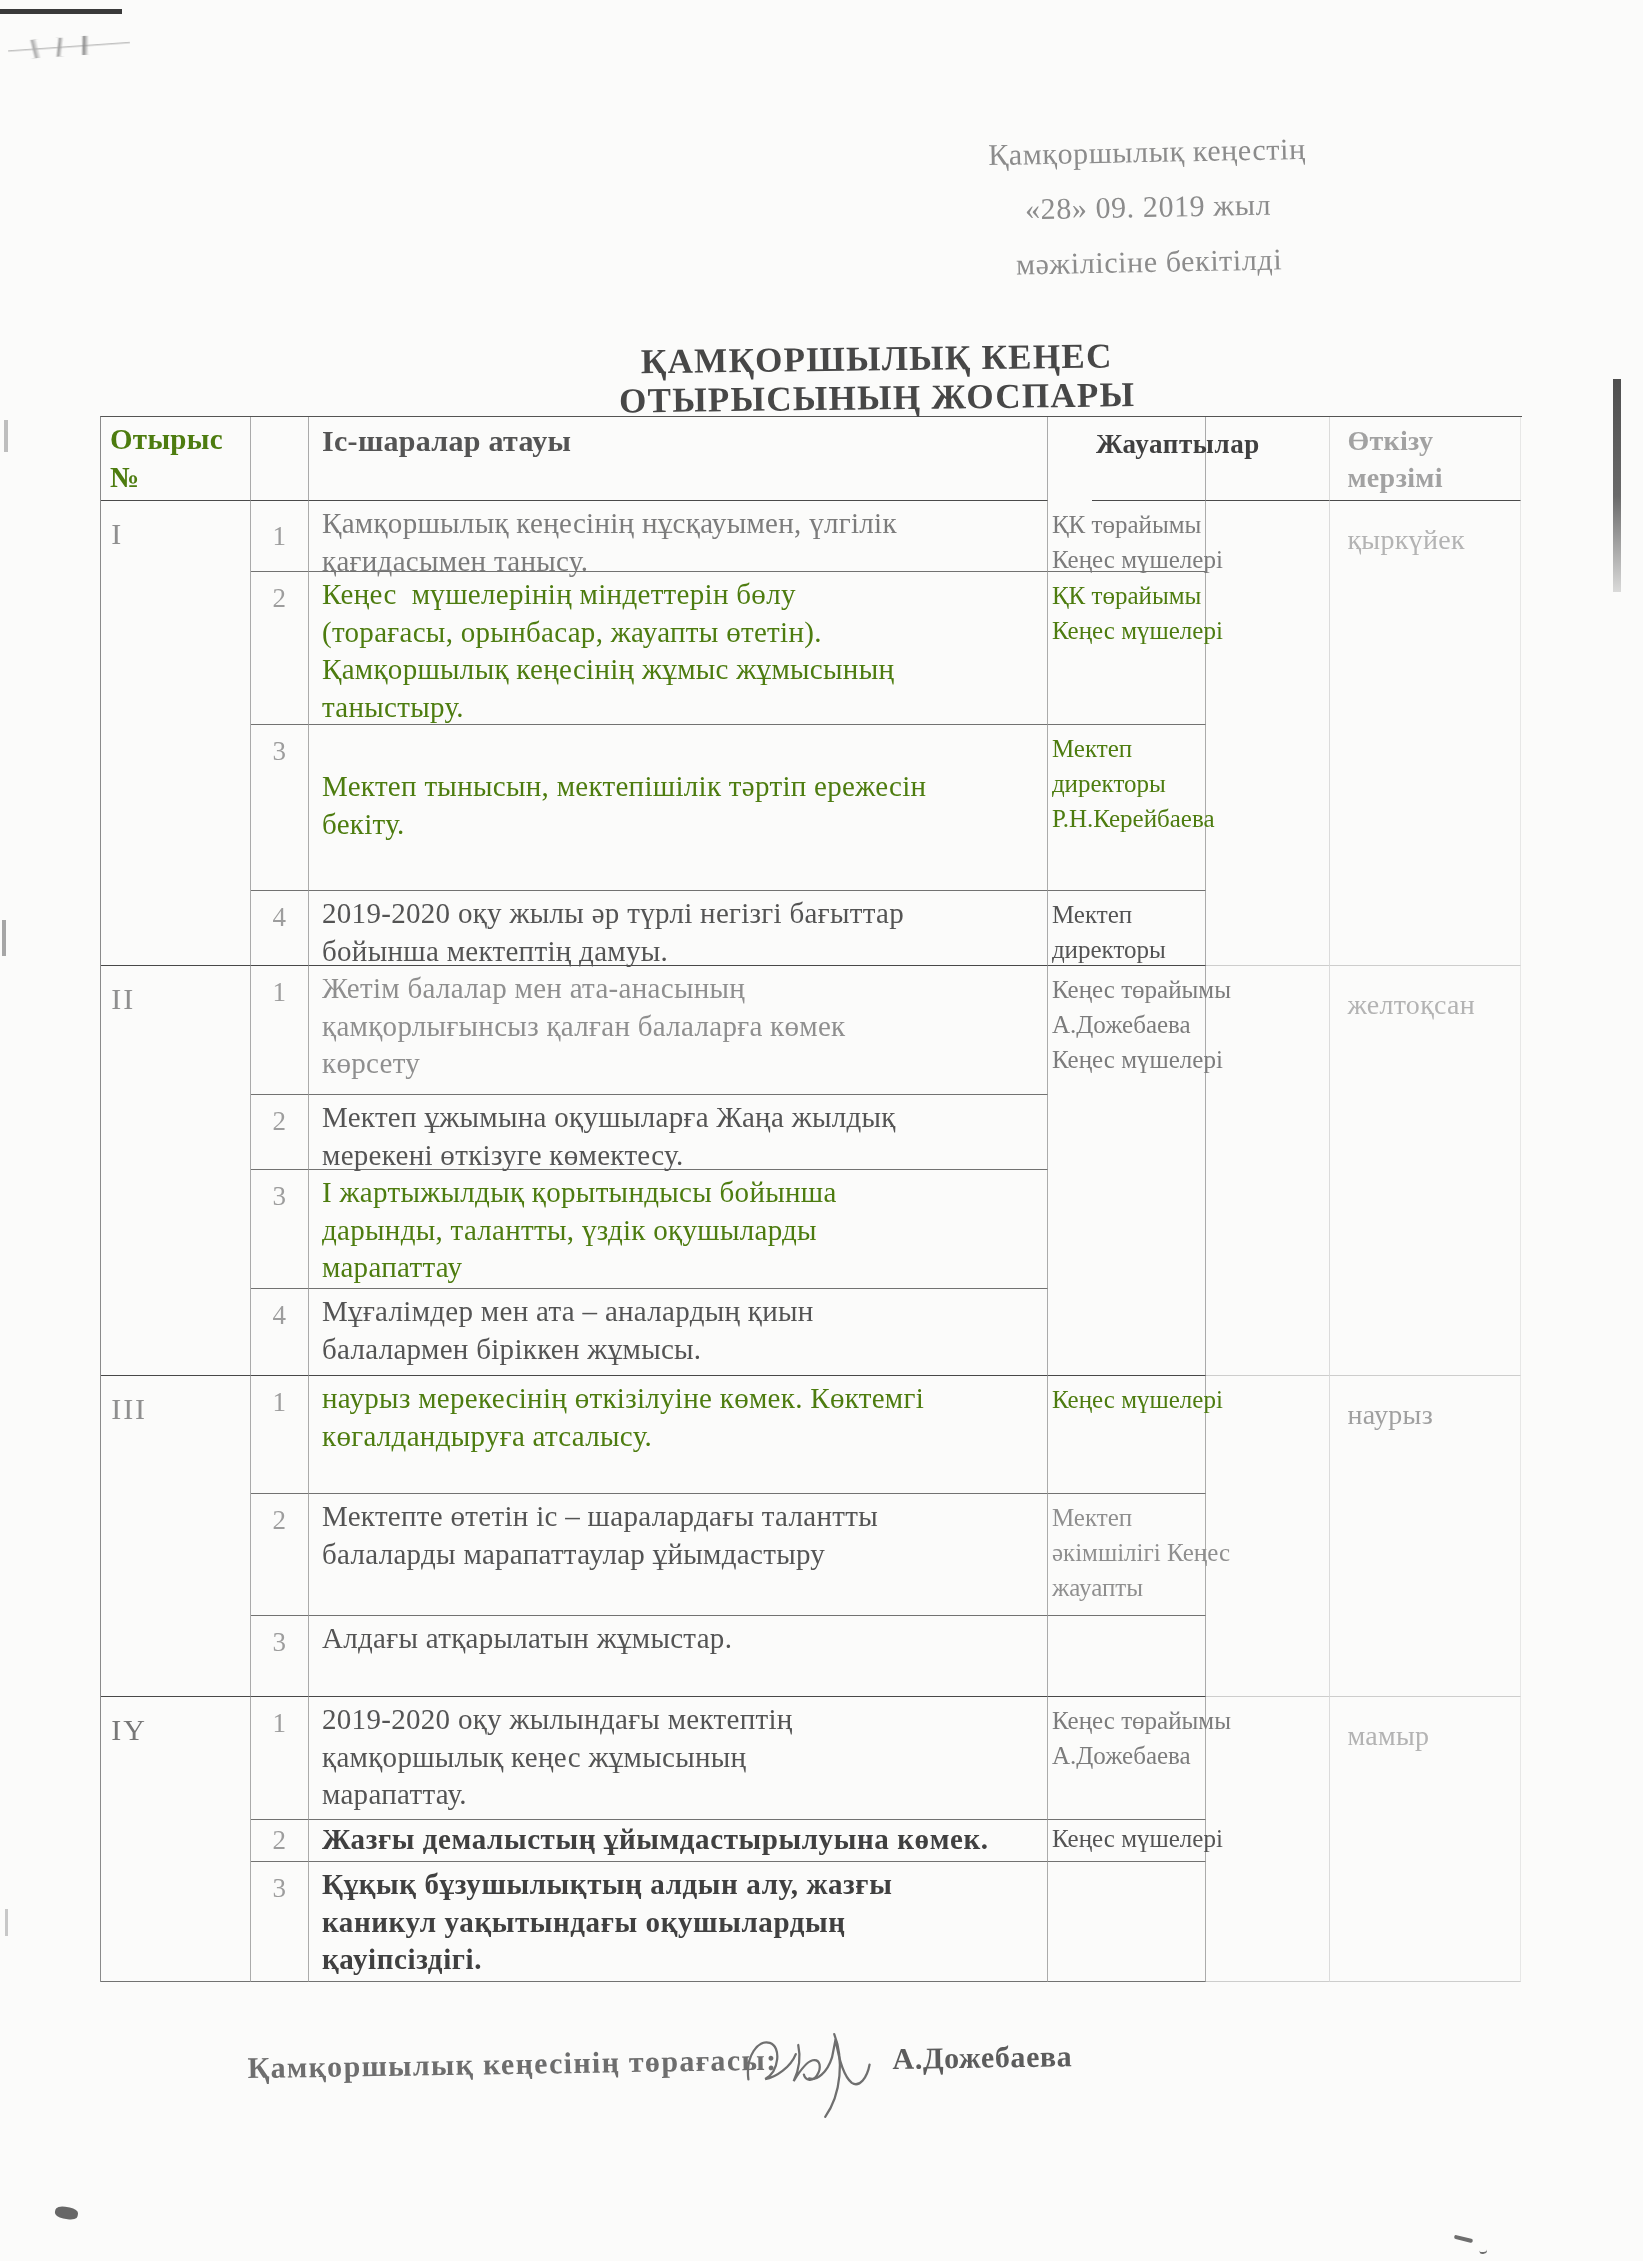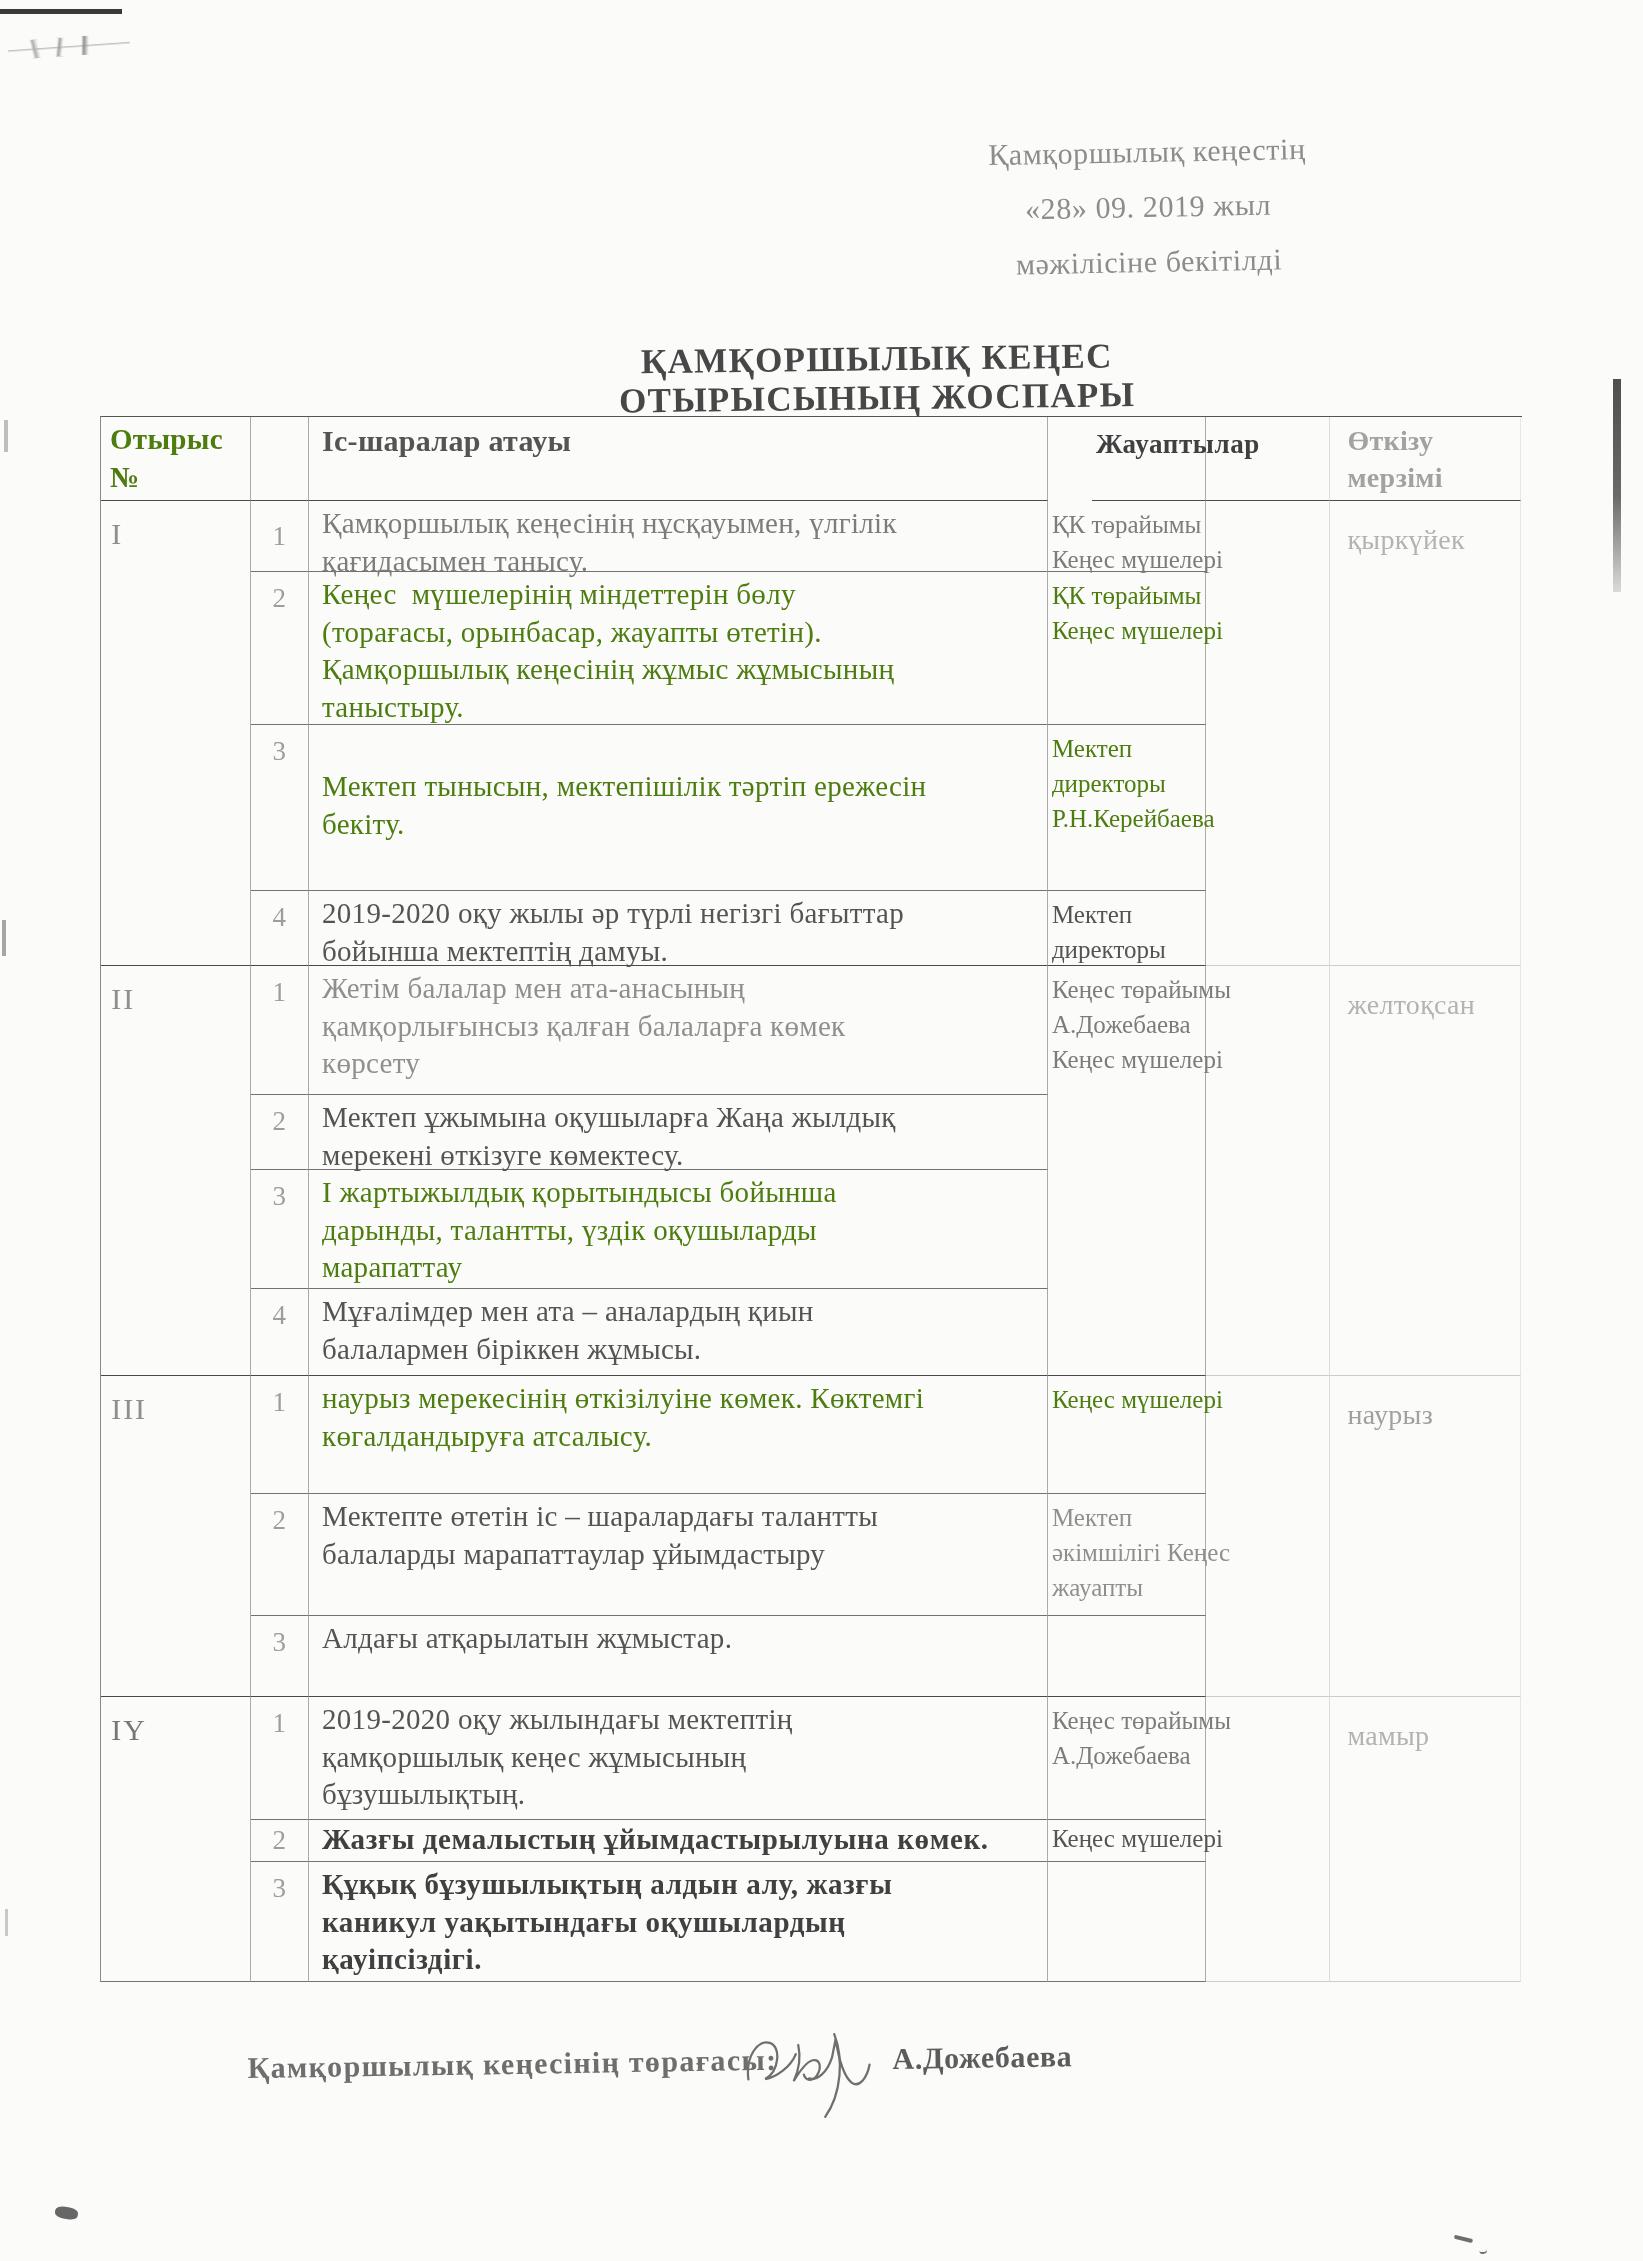--- a/index.html
+++ b/index.html
@@ -215,21 +215,21 @@
       </div>
     <div class="cell resp bb-strong" style="grid-area:12/4/13/5"></div>
     <div class="cell br-faint bb-faint" style="grid-area:10/5/13/6"></div>
     <div class="cell per edge-r bb-faint" style="grid-area:10/6/13/7;color:#a0a0a0;">наурыз</div>
 
     <div class="cell rom" style="grid-area:13/1/16/2;color:#777;">IY</div>
     <div class="cell num" style="grid-area:13/2/14/3">1</div>
     <div class="cell t-d2" style="grid-area:13/3/14/4">
         <span class="tline">2019-2020 оқу жылындағы мектептің</span>
         <span class="tline">қамқоршылық кеңес жұмысының</span>
-        <span class="tline">бұзушылықтың.</span>
+        <span class="tline">марапаттау.</span>
       </div>
     <div class="cell resp t-l1" style="grid-area:13/4/14/5">
         <span class="tline">Кеңес төрайымы</span>
         <span class="tline">А.Дожебаева</span>
       </div>
     <div class="cell num" style="grid-area:14/2/15/3;padding-top:2.6px;">2</div>
     <div class="cell t-d3" style="grid-area:14/3/15/4;padding-top:1.3px;">
         <span class="tline">Жазғы демалыстың ұйымдастырылуына көмек.</span>
       </div>
     <div class="cell resp t-d2" style="grid-area:14/4/15/5;padding-top:1.3px;">

